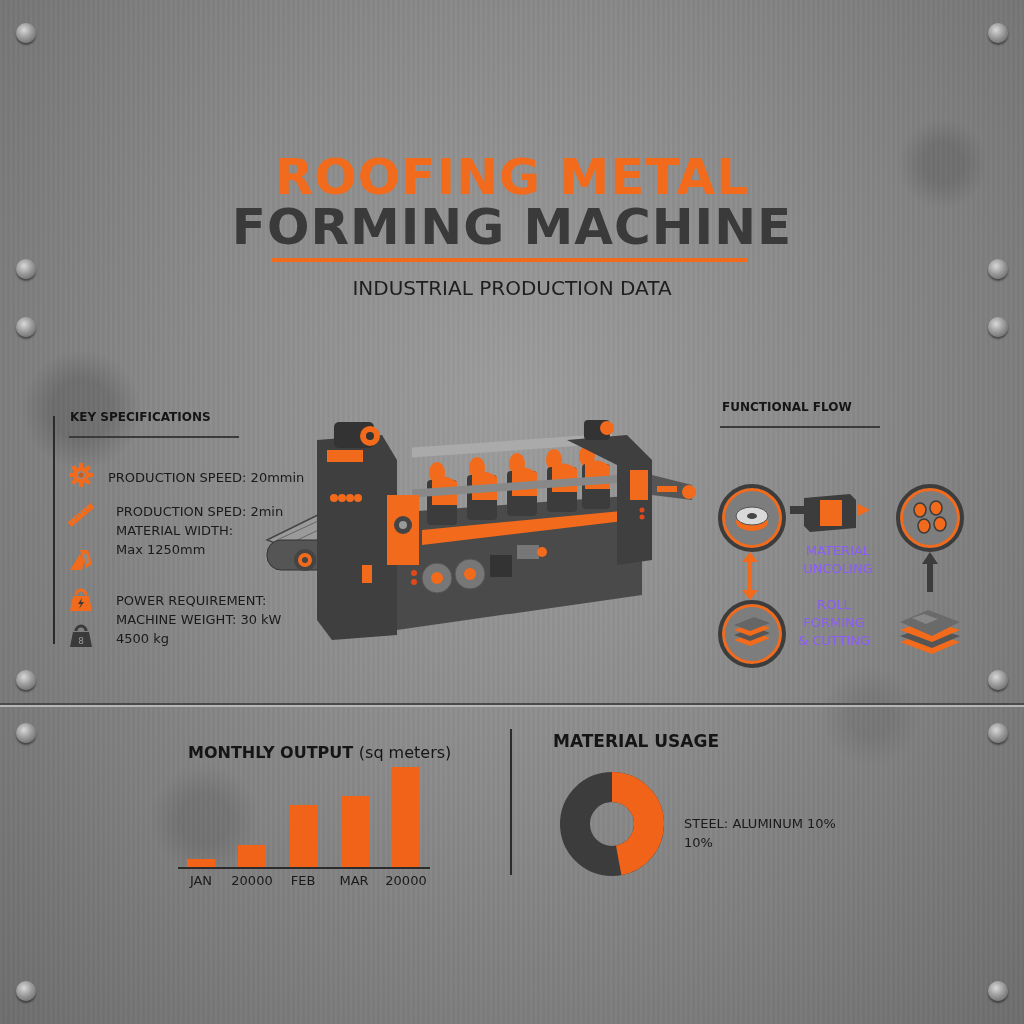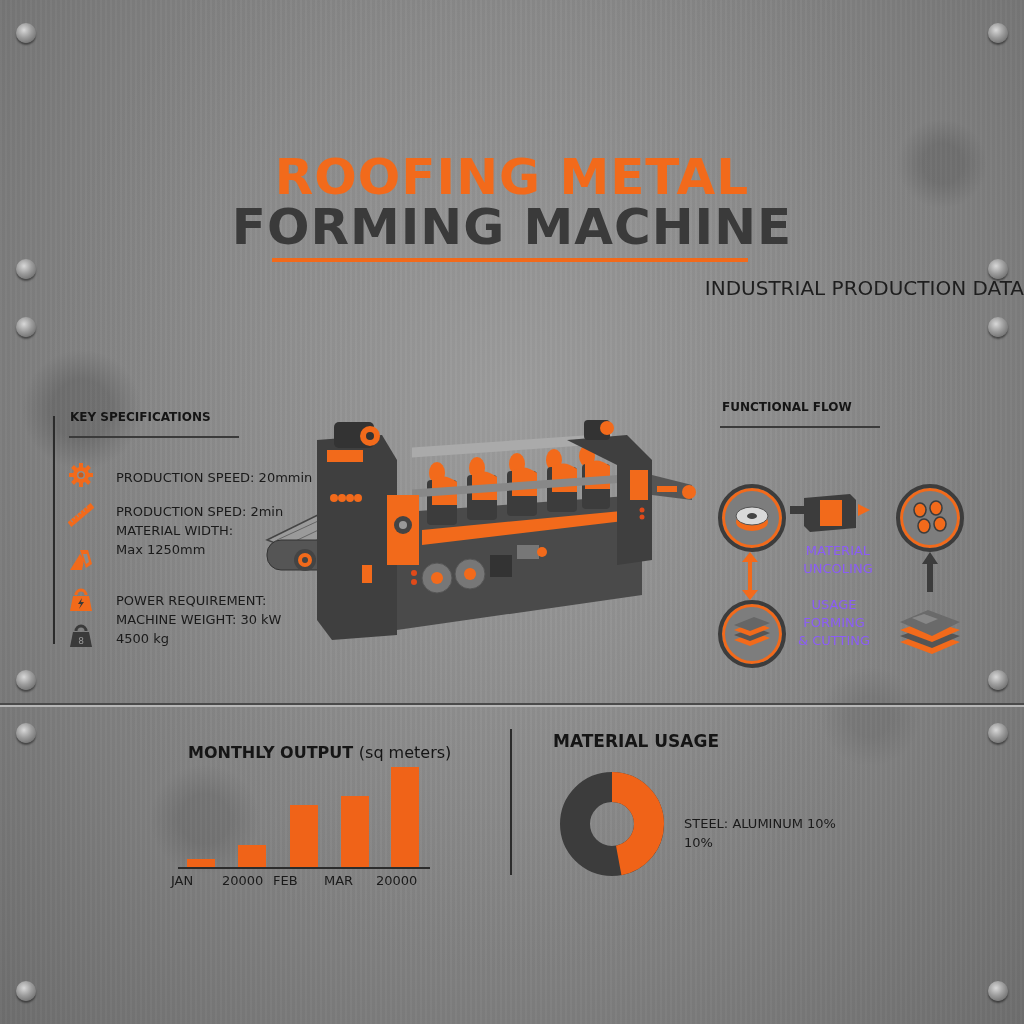--- a/index.html
+++ b/index.html
@@ -28,21 +28,21 @@
     background: radial-gradient(circle at 40% 35%, #d8d8d8 0%, #9a9a9a 45%, #5a5a5a 100%);
     box-shadow: 0 2px 2px rgba(0,0,0,0.45);
   }
   .title {
     position: absolute; left: 0; width: 1024px; text-align: center;
     font-family: "DejaVu Sans", sans-serif; font-weight: bold; letter-spacing: 1px;
   }
   .title-1 { top: 148px; font-size: 50px; color: #f26a1b; }
   .title-2 { top: 198px; font-size: 50px; color: #3a3a3a; }
   .title-rule { position: absolute; left: 272px; width: 476px; top: 258px; height: 4px; background: #f26a1b; }
-  .subtitle { position: absolute; left: 0; width: 1024px; top: 276px; text-align: right; font-size: 20px; color: #1e1e1e; }
+  .subtitle { position: absolute; left: 0; width: 1024px; top: 276px; text-align: center; font-size: 20px; color: #1e1e1e; }
 
   
   .specs-bar { position: absolute; left: 53px; top: 416px; width: 2px; height: 228px; background: #2b2b2b; }
   .section-h { position: absolute; font-weight: bold; font-size: 12px; color: #151515; }
   .specs-h { left: 70px; top: 410px; }
   .specs-rule { position: absolute; left: 69px; top: 436px; width: 170px; height: 2px; background: #3a3a3a; }
   .spec-icon { position: absolute; width: 26px; height: 26px; }
   .spec-text { position: absolute; font-size: 13px; color: #1a1a1a; line-height: 19px; }
 
   
@@ -55,21 +55,21 @@
   .ring {
     position: absolute; width: 60px; height: 60px; border-radius: 50%;
     border: 4px solid #3c3c3c; box-shadow: inset 0 0 0 3px #f26a1b; background: #7d7d7d;
   }
 
   
   .chart-h { left: 188px; top: 731px; font-weight: bold; font-size: 16px; margin-top: 12px; }
   .chart-h .unit { font-weight: normal; }
   .axis { position: absolute; left: 178px; top: 867px; width: 252px; height: 2px; background: #2b2b2b; }
   .bar { position: absolute; width: 28px; background: #f06318; }
-  .xlabel { position: absolute; top: 873px; width: 60px; font-size: 13px; color: #1a1a1a; }
+  .xlabel { position: absolute; top: 873px; width: 60px; text-align: center; font-size: 13px; color: #1a1a1a; }
   .vdivider { position: absolute; left: 510px; top: 729px; width: 2px; height: 146px; background: #2b2b2b; }
   .mat-h { left: 553px; top: 731px; font-size: 17px; }
   .donut-label { position: absolute; left: 684px; top: 814px; font-size: 13px; color: #1a1a1a; line-height: 19px; }
 </style>
 </head>
 <body>
 
 <div class="texture"></div>
 <div class="panel-seam"></div>
 
@@ -103,21 +103,21 @@
     <rect x="1" y="11" width="6" height="4"></rect>
       <rect x="19" y="11" width="6" height="4"></rect>
     <rect x="11" y="1" width="4" height="6" transform="rotate(45 13 13)"></rect>
     <rect x="11" y="19" width="4" height="6" transform="rotate(45 13 13)"></rect>
     <rect x="1" y="11" width="6" height="4" transform="rotate(45 13 13)"></rect>
     <rect x="19" y="11" width="6" height="4" transform="rotate(45 13 13)"></rect>
   </g>
   <circle cx="13" cy="13" r="4" fill="#8c8c8c"></circle>
     <circle cx="13" cy="13" r="2.5" fill="#c85a1a"></circle>
 </svg>
-<div class="spec-text" style="left:116px;top:468px">PRODUCTION SPEED: 20mmin</div>
+<div class="spec-text" style="left:108px;top:468px">PRODUCTION SPEED: 20mmin</div>
 
 <svg class="spec-icon" style="left:68px;top:502px" viewBox="0 0 26 26">
   <rect x="-2" y="10" width="30" height="6" fill="#f26a1b" transform="rotate(-40 13 13)"></rect>
   <g stroke="#8c8c8c" stroke-width="1" transform="rotate(-40 13 13)">
     <line x1="2" y1="10" x2="2" y2="13"></line>
       <line x1="6" y1="10" x2="6" y2="12"></line>
       <line x1="10" y1="10" x2="10" y2="13"></line>
     <line x1="14" y1="10" x2="14" y2="12"></line>
       <line x1="18" y1="10" x2="18" y2="13"></line>
       <line x1="22" y1="10" x2="22" y2="12"></line>
@@ -284,21 +284,21 @@
   <path d="M2 30 L30 20 L62 30 L34 42 Z" fill="#f26a1b"></path>
   <path d="M2 22 L30 10 L62 22 L34 36 Z" fill="#6a6a6a"></path>
   <path d="M14 18 L26 14 L40 19 L28 24 Z" fill="#888"></path>
 </svg>
 
 <div class="flow-text" style="left:790px;top:542px;width:96px">
   <div>MATERIAL</div>
   <div>UNCOLING</div>
 </div>
 <div class="flow-text" style="left:786px;top:596px;width:96px">
-  <div>USAGE</div>
+  <div>ROLL</div>
   <div>FORMING</div>
   <div>&amp; CUTTING</div>
 </div>
 
 <div class="section-h chart-h">
   <span>MONTHLY OUTPUT</span>
   <span class="unit">(sq meters)</span>
 </div>
 <div class="bar" style="left:187px;top:859px;height:8px"></div>
 <div class="bar" style="left:238px;top:845px;height:22px"></div>

